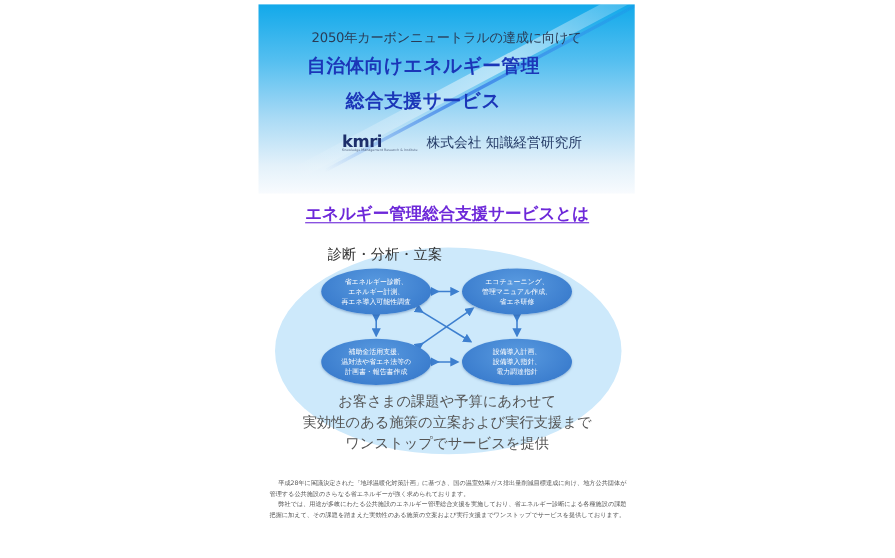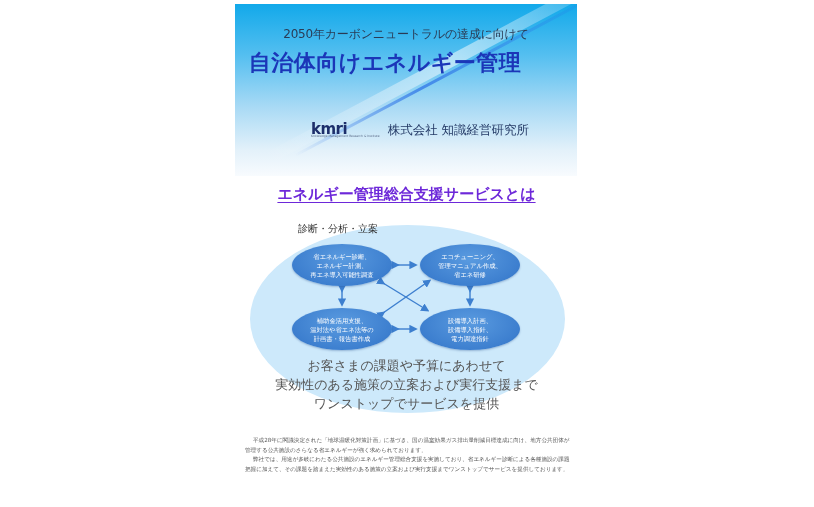--- a/index.html
+++ b/index.html
@@ -23,42 +23,42 @@
       position: absolute; left: 60px; top: 150px; width: 360px; height: 3px;
       background: linear-gradient(90deg, rgba(60,120,220,0) 0%, rgba(40,110,230,0.7) 40%, rgba(60,140,240,0) 100%);
       transform: rotate(-28deg); transform-origin: left center;
     }
     .subtitle {
       position: absolute; left: 0; width: 342px; top: 22px; text-align: center;
       font-size: 12px; color: #2a3b55; letter-spacing: -0.2px;
     }
     .title1, .title2 {
       position: absolute; left: 0; width: 300px; text-align: center;
-      font-size: 22px; font-weight: bold; color: #1b36b8; letter-spacing: 0.5px;
+      font-size: 17px; font-weight: bold; color: #1b36b8; letter-spacing: 0.5px;
     }
     .title1 { top: 44px; }
     .title2 { top: 76px; }
     .company {
       position: absolute; left: 76px; top: 118px; display: flex; align-items: center;
     }
     .logo { display: flex; flex-direction: column; margin-right: 8px; }
     .logo .mark { font-family: "DejaVu Sans", sans-serif; font-weight: bold; font-size: 15px; color: #1d2f6b; line-height: 12px; letter-spacing: -0.5px; }
     .logo .tag { font-size: 3px; color: #5a6b88; line-height: 3px; }
     .company-name { font-size: 12.5px; color: #243a66; }
 
     .section-heading {
       position: absolute; left: 0; width: 343px; top: 185px; text-align: center;
       font-size: 15px; font-weight: bold; color: #6d28d9; text-decoration: underline; text-underline-offset: 3px;
     }
     .big-ellipse {
       position: absolute; left: 15px; top: 225px; width: 315px; height: 188px;
       background: #cde9fb; border-radius: 50%;
     }
     .col-label {
-      position: absolute; top: 222px; font-size: 10px; color: #333333;
+      position: absolute; top: 222px; font-size: 13px; color: #333333;
     }
     .col-left { left: 63px; }
     .col-right { left: 188px; }
     .node {
       position: absolute; width: 100px; height: 42px; border-radius: 50%;
       background: radial-gradient(ellipse at 50% 35%, #5a9be0 0%, #3d7fcf 70%, #346fbd 100%);
       display: flex; flex-direction: column; align-items: center; justify-content: center;
       color: #ffffff; font-size: 6.3px; line-height: 9px; text-align: center;
       box-shadow: 0 1px 2px rgba(40,80,140,0.35);
     }
@@ -83,20 +83,21 @@
 </head>
 <body>
 
 <div class="page">
 
   <div class="banner">
     <div class="streak"></div>
     <div class="streak2"></div>
     <div class="subtitle">2050年カーボンニュートラルの達成に向けて</div>
     <div class="title1">自治体向けエネルギー管理</div>
+    <div class="title2">総合支援サービス</div>
     <div class="company">
       <div class="logo">
         <span class="mark">kmri</span>
         <span class="tag">Knowledge Management Research &amp; Institute</span>
       </div>
       <span class="company-name">株式会社 知識経営研究所</span>
     </div>
   </div>
 
   <div class="section-heading">エネルギー管理総合支援サービスとは</div>

